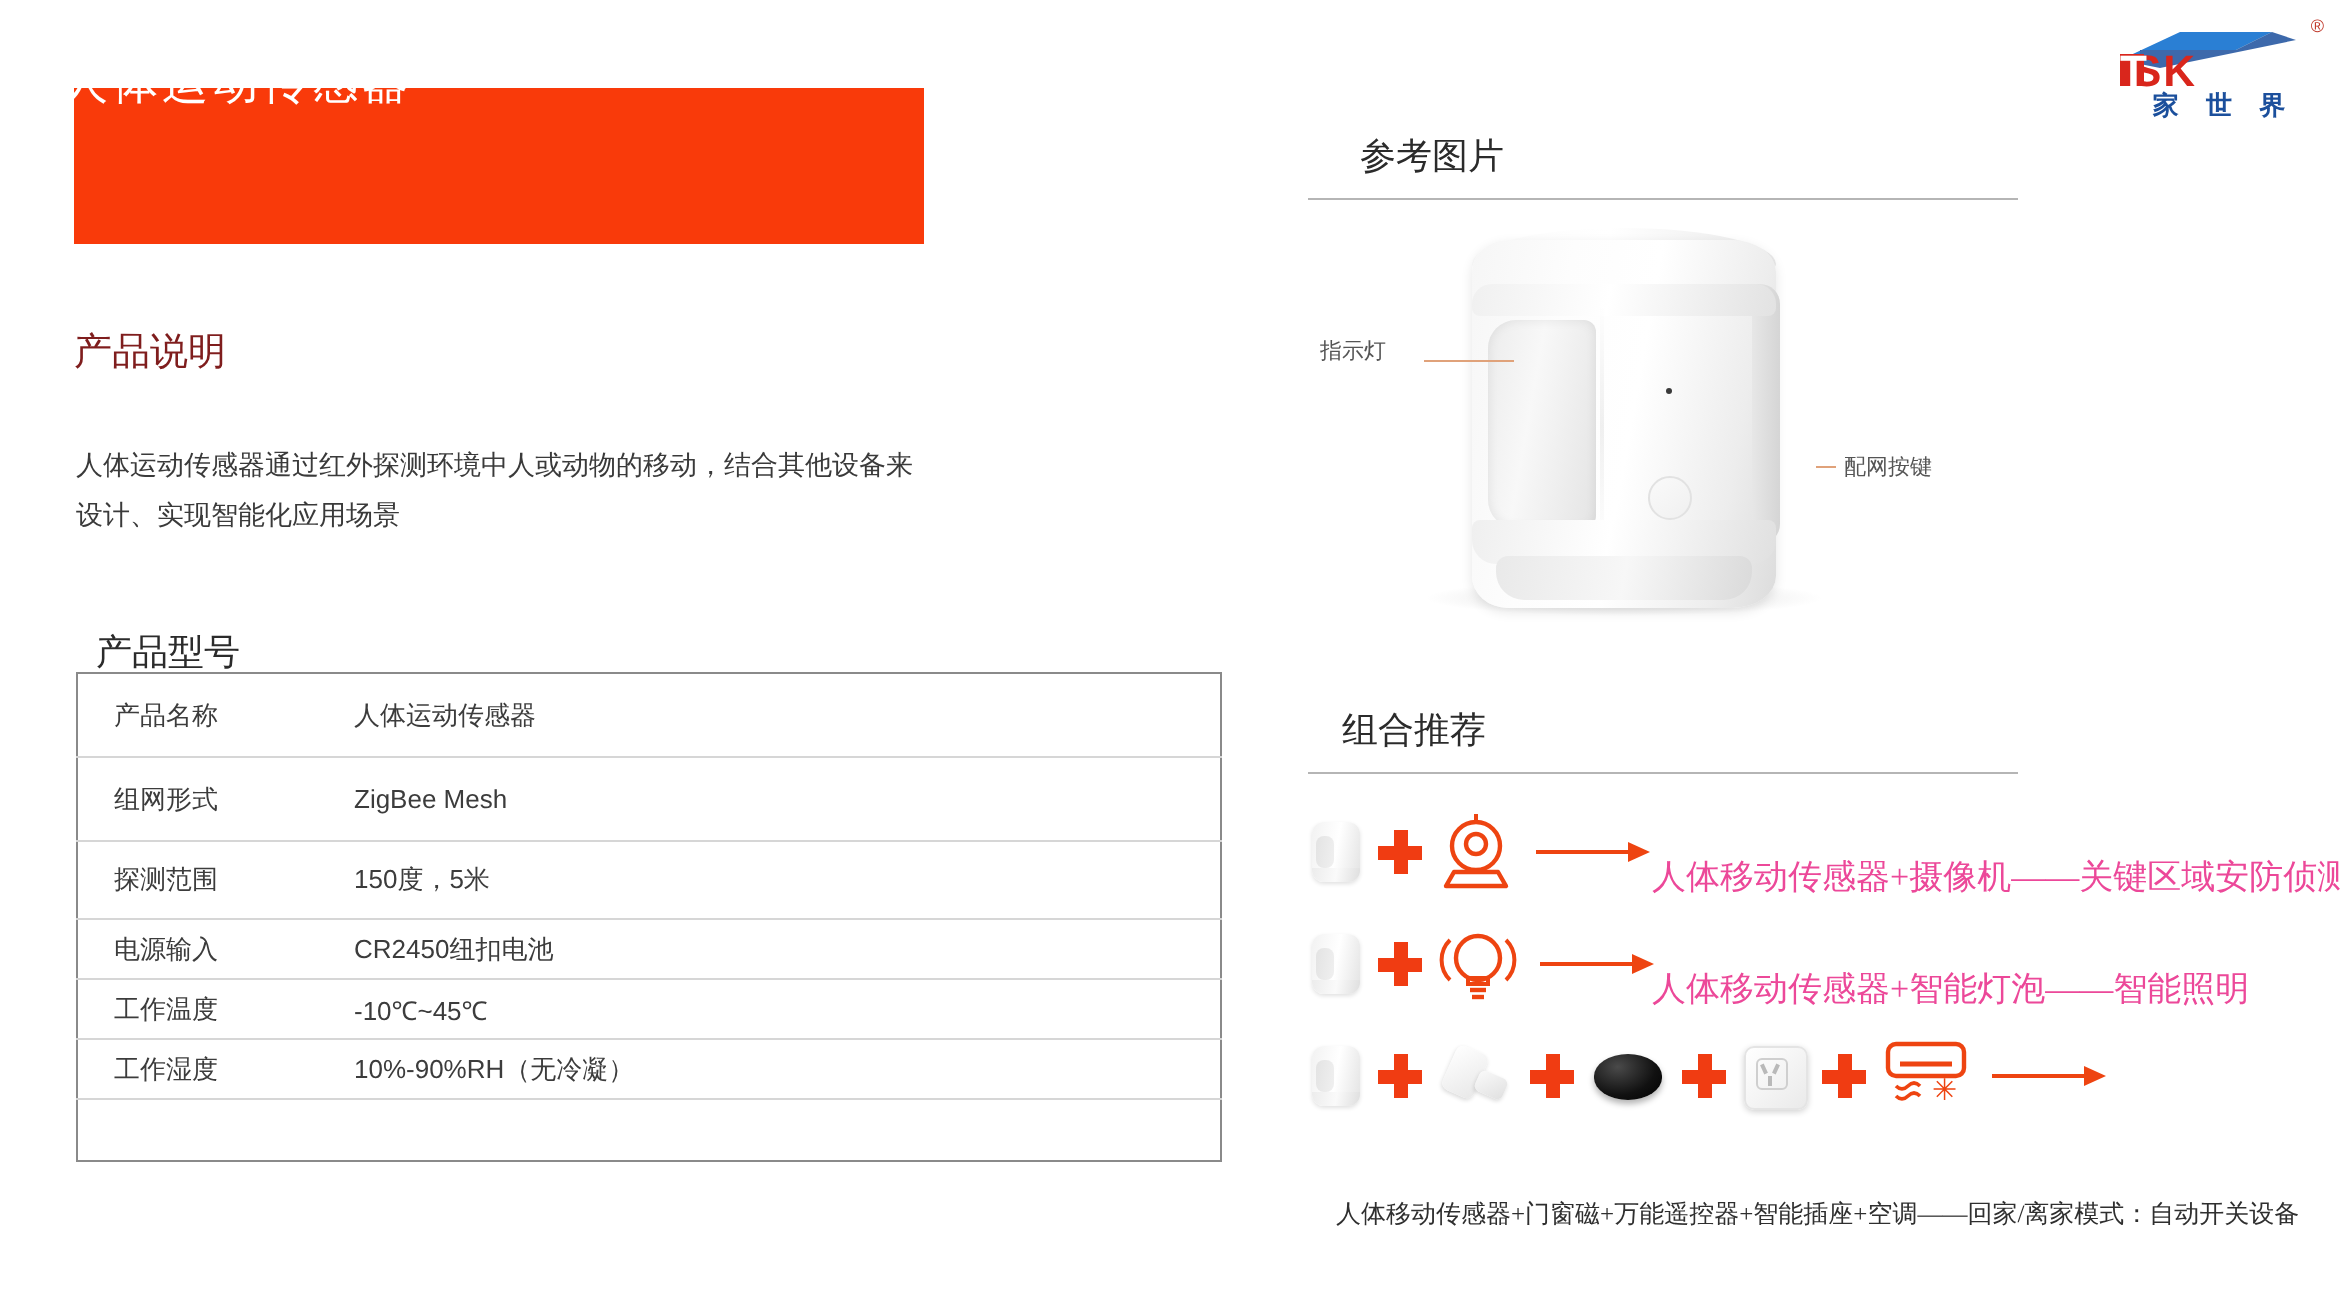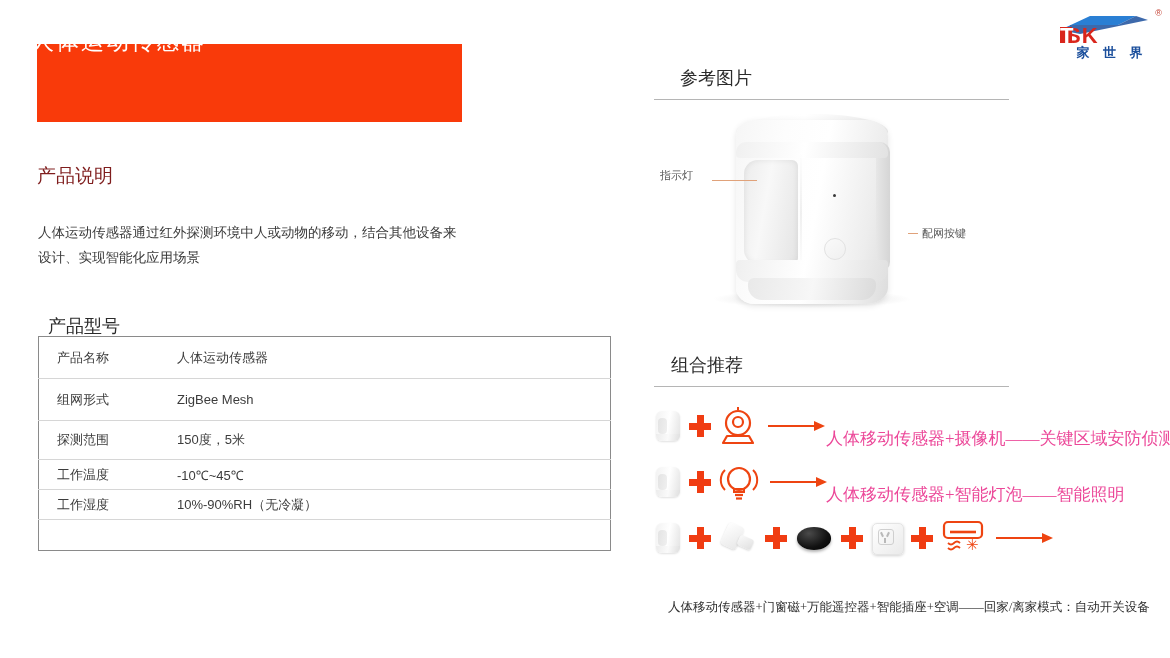--- a/index.html
+++ b/index.html
@@ -192,20 +192,24 @@
       </tr>
       <tr class="r-tall">
         <td class="cell-k">组网形式</td>
         <td class="cell-v">ZigBee Mesh</td>
       </tr>
       <tr class="r-mid">
         <td class="cell-k">探测范围</td>
         <td class="cell-v">150度，5米</td>
       </tr>
       <tr class="r-short">
+        <td class="cell-k">电源输入</td>
+        <td class="cell-v">CR2450纽扣电池</td>
+      </tr>
+      <tr class="r-short">
         <td class="cell-k">工作温度</td>
         <td class="cell-v">-10℃~45℃</td>
       </tr>
       <tr class="r-short">
         <td class="cell-k">工作湿度</td>
         <td class="cell-v">10%-90%RH（无冷凝）</td>
       </tr>
       <tr class="r-empty">
         <td class="cell-k"></td>
         <td class="cell-v"></td>

